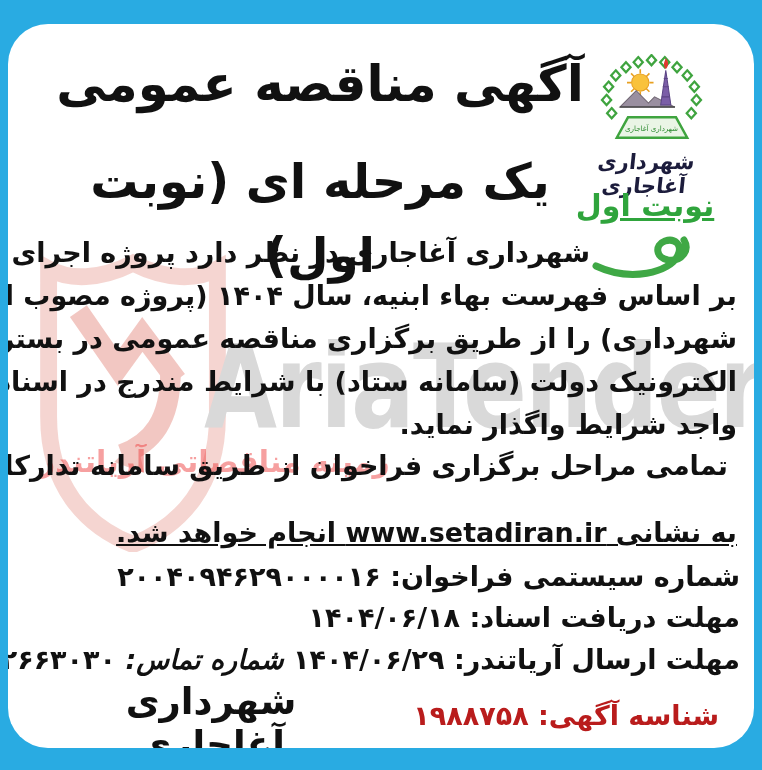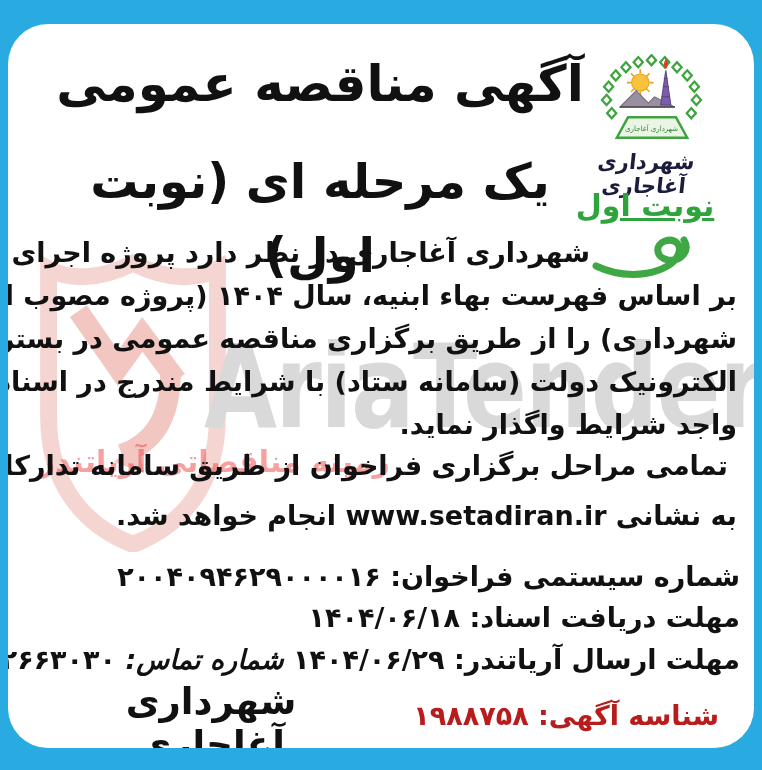--- a/index.html
+++ b/index.html
@@ -36,21 +36,21 @@
   
   .bl{position:absolute;left:14px;right:17px;text-align:right;direction:rtl;
       font-size:27px;font-weight:bold;color:#111111;line-height:42px;white-space:nowrap;
       z-index:1;}
   .bl.p1l1{top:208px;right:164px;}
   .bl.p1l2{top:251px;}
   .bl.p1l3{top:294px;}
   .bl.p1l4{top:337px;letter-spacing:-1px;}
   .bl.p1l5{top:380px;}
   .bl.p2l1{top:421px;right:26px;}
-  .bl.p2l2{top:471px;}
+  .bl.p2l2{top:488px;text-decoration:underline;}
   .bl.d1{top:498px;right:14px;margin-top:34px;}
   .bl.d2{top:536px;right:14px;}
   .bl.d3{top:573px;right:14px;}
   .bl.d4{top:615px;right:14px;}
   .detail span.sp2{font-style:italic;}
 
   
   .signature{position:absolute;left:45px;top:656px;width:316px;text-align:center;
              font-size:37px;font-weight:bold;color:#111111;direction:rtl;z-index:1;}
   .ad-id{position:absolute;right:35px;top:676px;text-align:center;direction:rtl;

